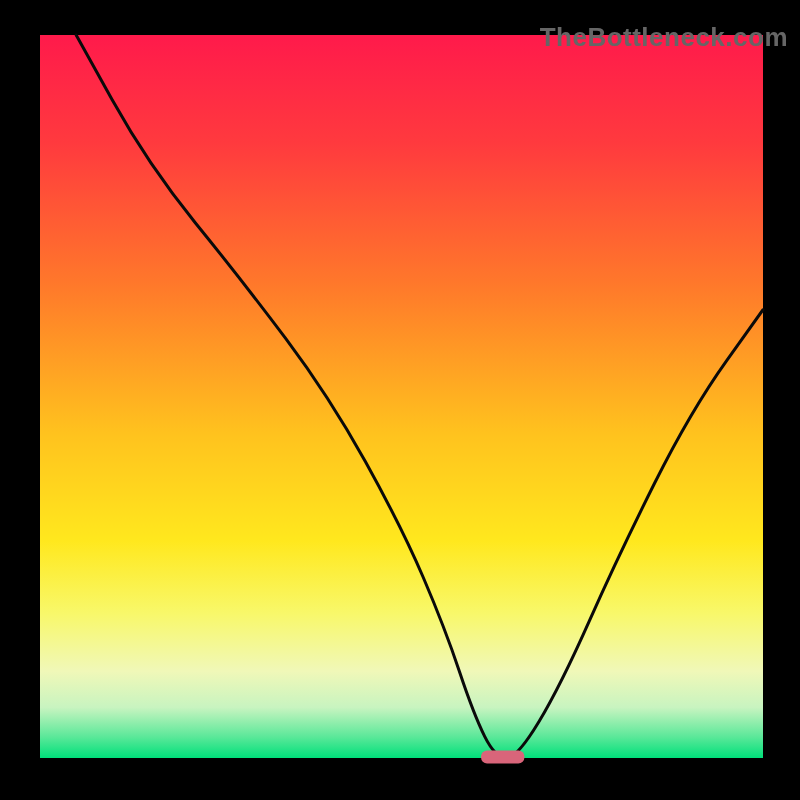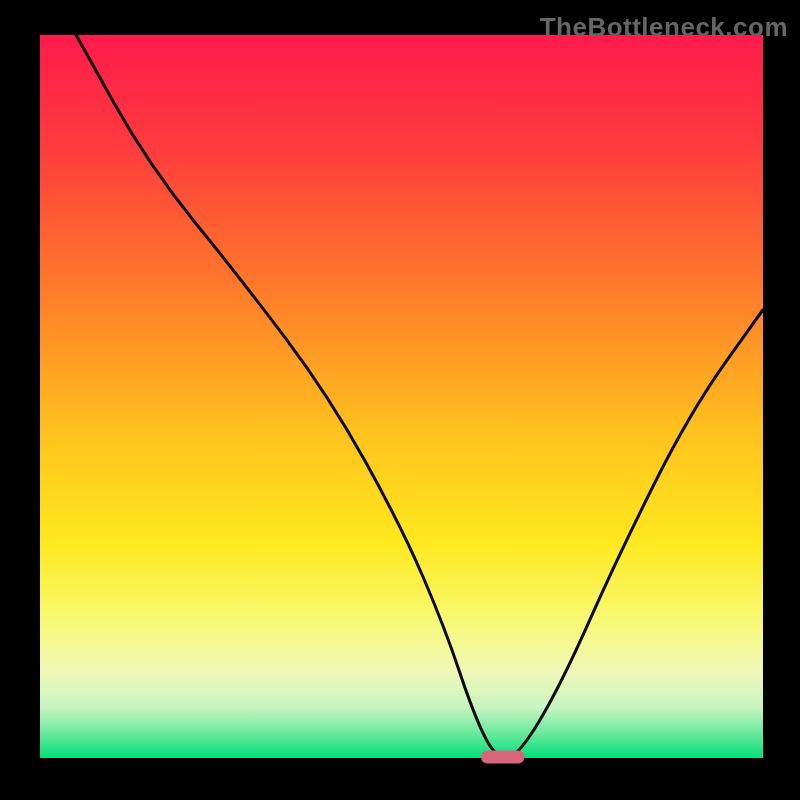--- a/index.html
+++ b/index.html
@@ -11,21 +11,21 @@
     background: #000;
   }
   .frame {
     position: relative;
     width: 800px;
     height: 800px;
     background: #000;
   }
   .watermark {
     position: absolute;
-    top: 12px;
+    top: 22px;
     right: 12px;
     font-family: Arial, Helvetica, sans-serif;
     font-size: 26px;
     font-weight: 600;
     color: #666666;
     letter-spacing: 0.5px;
     z-index: 10;
   }
   svg {
     position: absolute;

